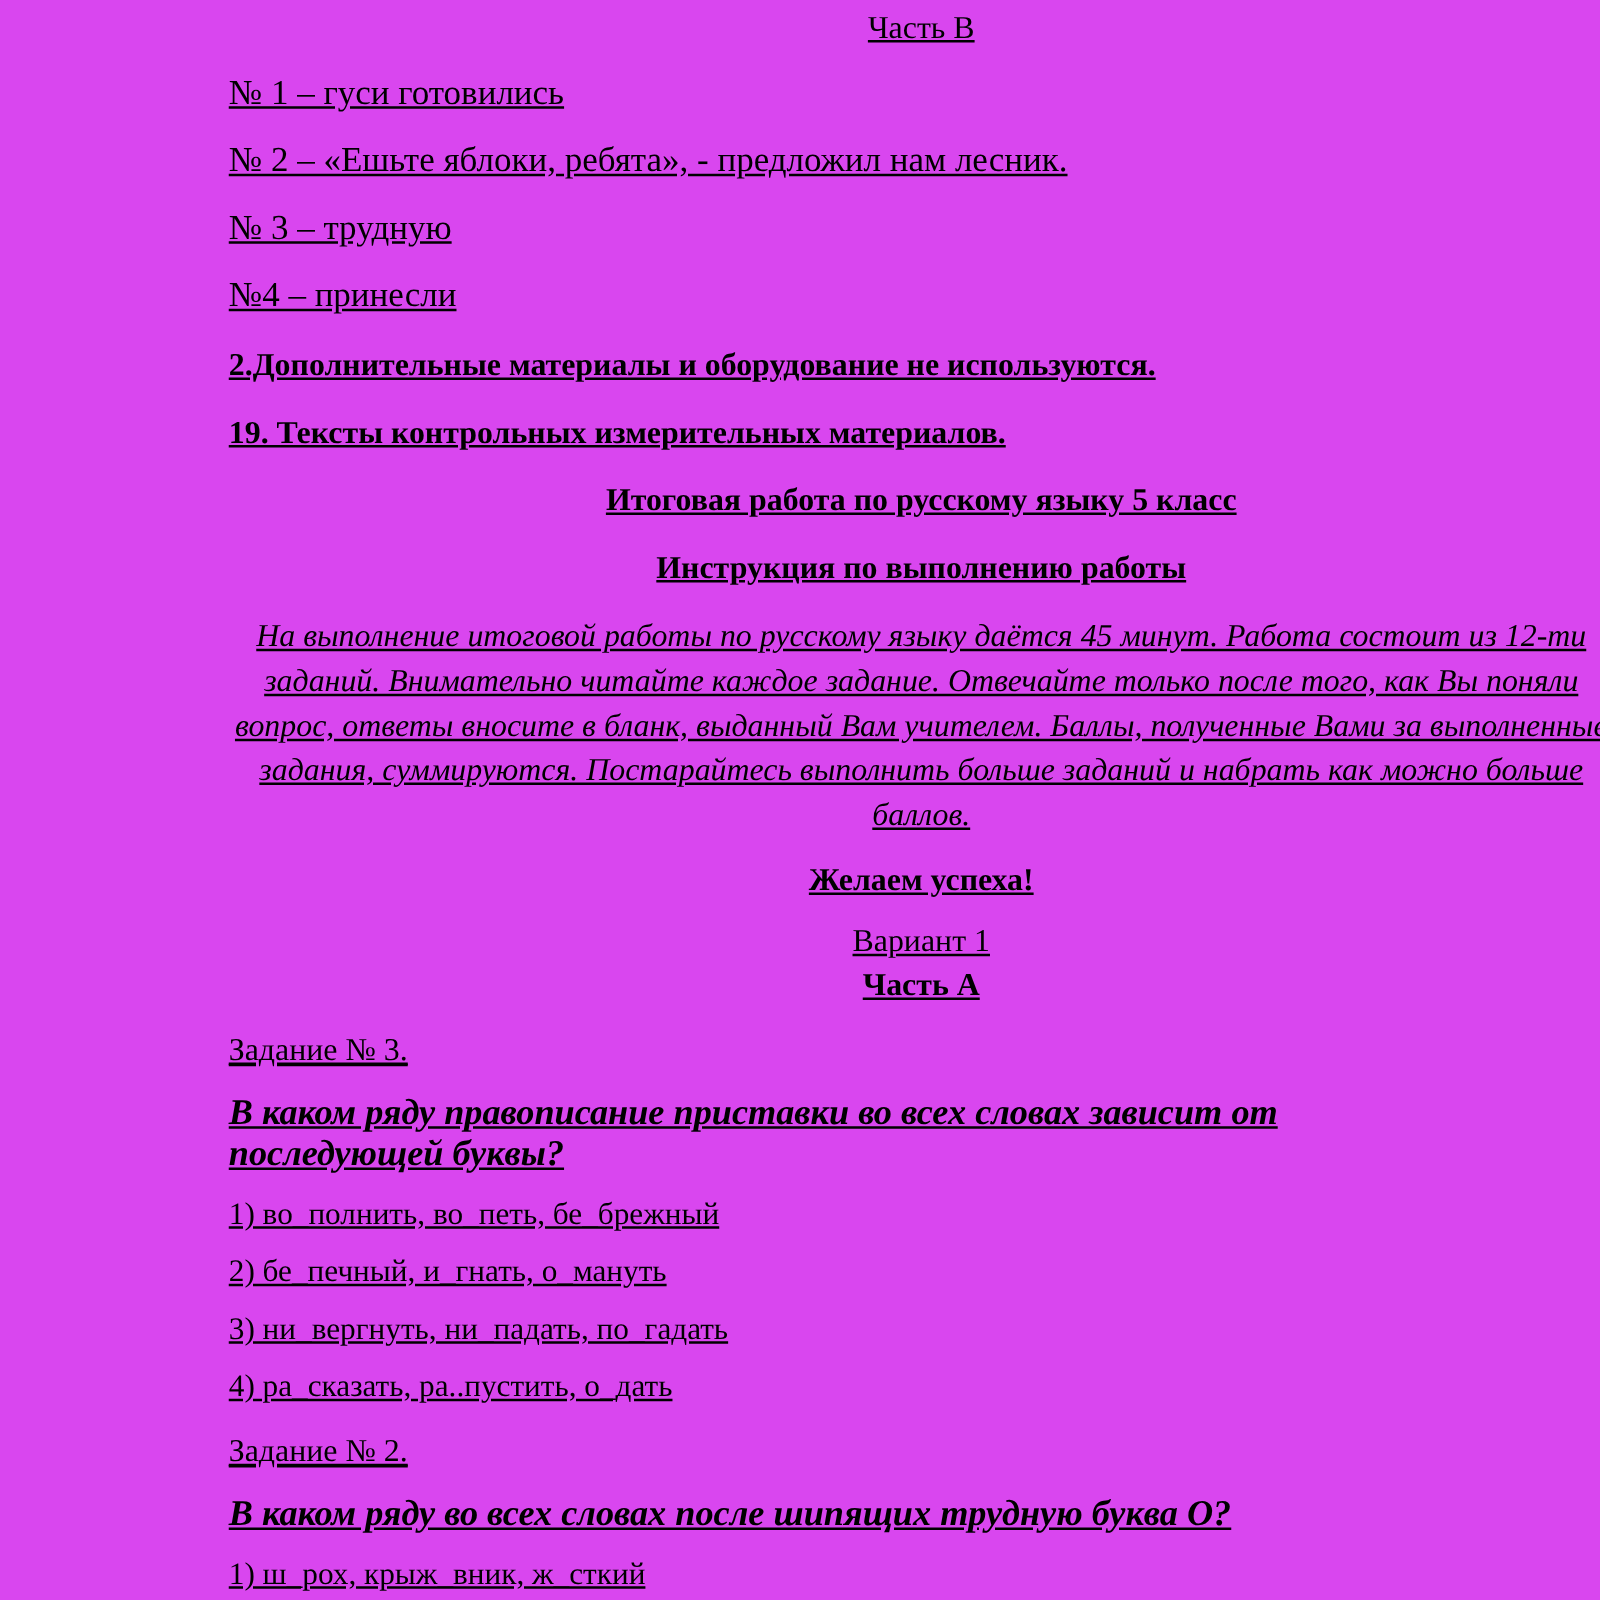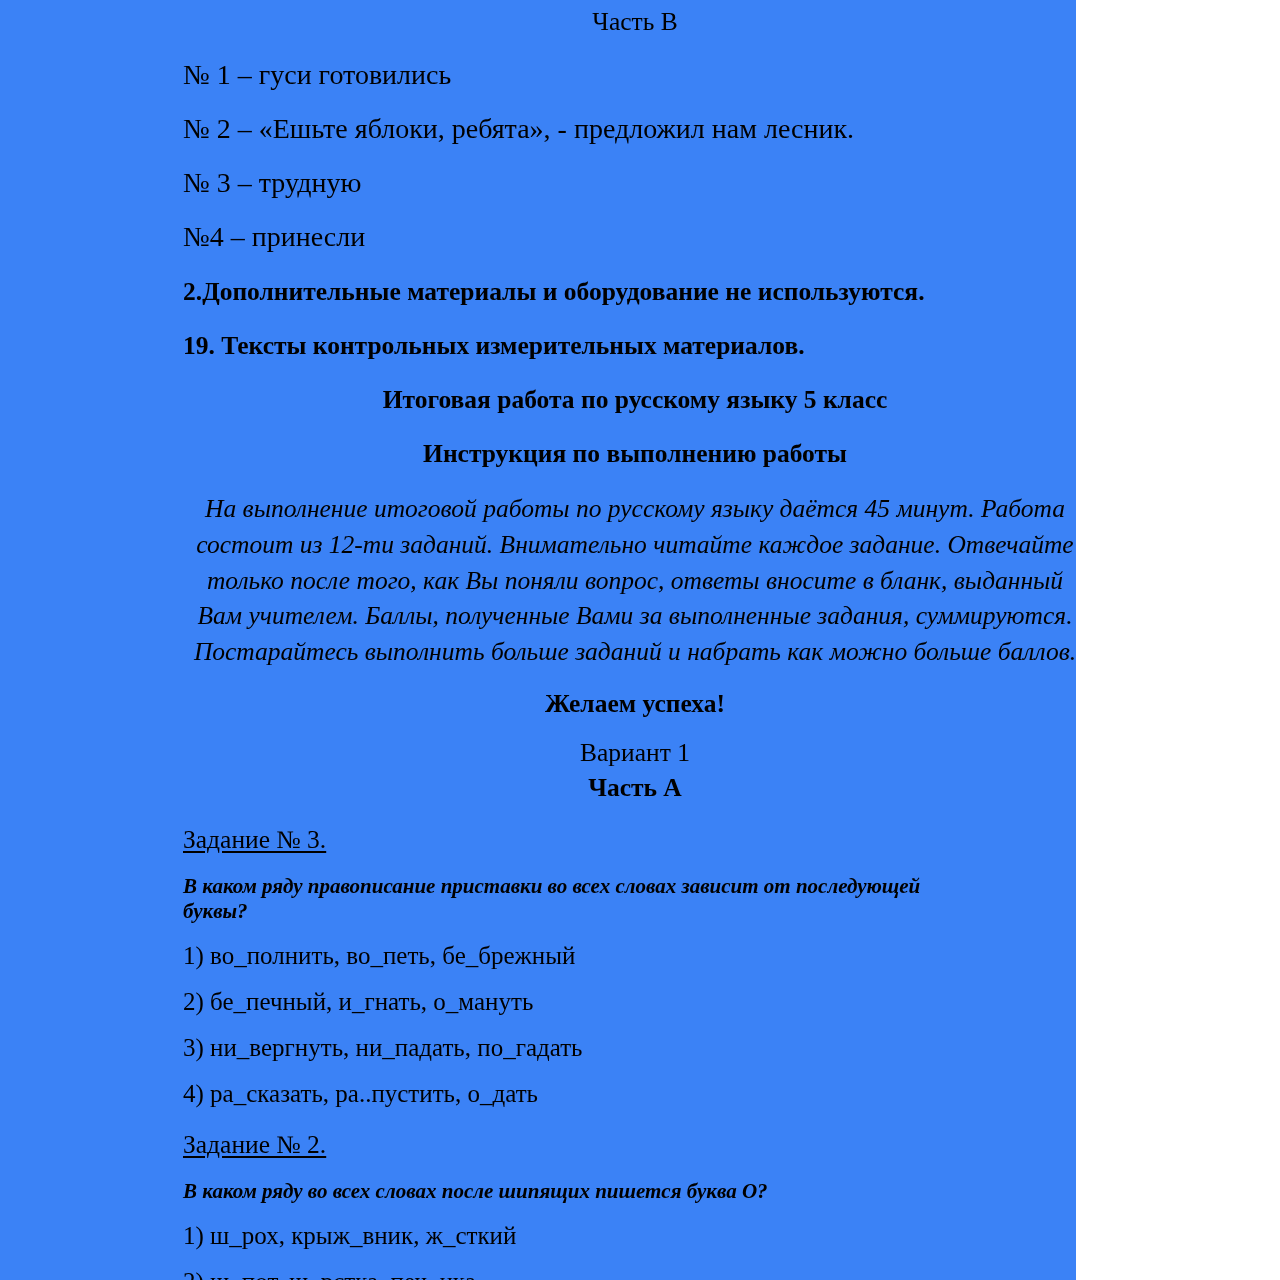--- a/index.html
+++ b/index.html
@@ -11,26 +11,27 @@
   body {
     width: 1280px;
     height: 1280px;
     overflow: hidden;
     font-family: "Liberation Serif", "DejaVu Serif", serif;
     color: #000000;
     -webkit-font-smoothing: antialiased;
   }
   .page {
     position: relative;
-    width: 1076px;
+    width: 1280px;
     height: 1280px;
     box-sizing: border-box;
     padding: 0 86px 0 183px;
-    background: #3b82f6;
+    background: #d946ef;
     overflow: hidden;
+    text-decoration: underline;
   }
 
   
   .title-top {
     margin: 0;
     padding-top: 7px;
     font-size: 25.5px;
     text-align: center;
     
     margin-right: -97px;
@@ -111,21 +112,21 @@
   }
   .task-label span {
     text-decoration: underline;
     text-underline-offset: 3px;
   }
 
   
   .question {
     margin: 0;
     padding-top: 19px;
-    font-size: 21px;
+    font-size: 29px;
     font-weight: bold;
     font-style: italic;
   }
 
   
   .option {
     margin: 0;
     padding-top: 18px;
     font-size: 25px;
   }
@@ -155,17 +156,17 @@
   <p class="part-a">Часть А</p>
 
   <p class="task-label"><span>Задание № 3.</span></p>
   <p class="question">В каком ряду правописание приставки во всех словах зависит от последующей буквы?</p>
   <p class="option">1) во_полнить, во_петь, бе_брежный</p>
   <p class="option">2) бе_печный, и_гнать, о_мануть</p>
   <p class="option">3) ни_вергнуть, ни_падать, по_гадать</p>
   <p class="option">4) ра_сказать, ра..пустить, о_дать</p>
 
   <p class="task-label"><span>Задание № 2.</span></p>
-  <p class="question">В каком ряду во всех словах после шипящих пишется буква О?</p>
+  <p class="question">В каком ряду во всех словах после шипящих трудную буква О?</p>
   <p class="option">1) ш_рох, крыж_вник, ж_сткий</p>
   <p class="option">2) ш_пот, ш_рстка, печ_нка</p>
 
 </div>
 
 </body></html>

